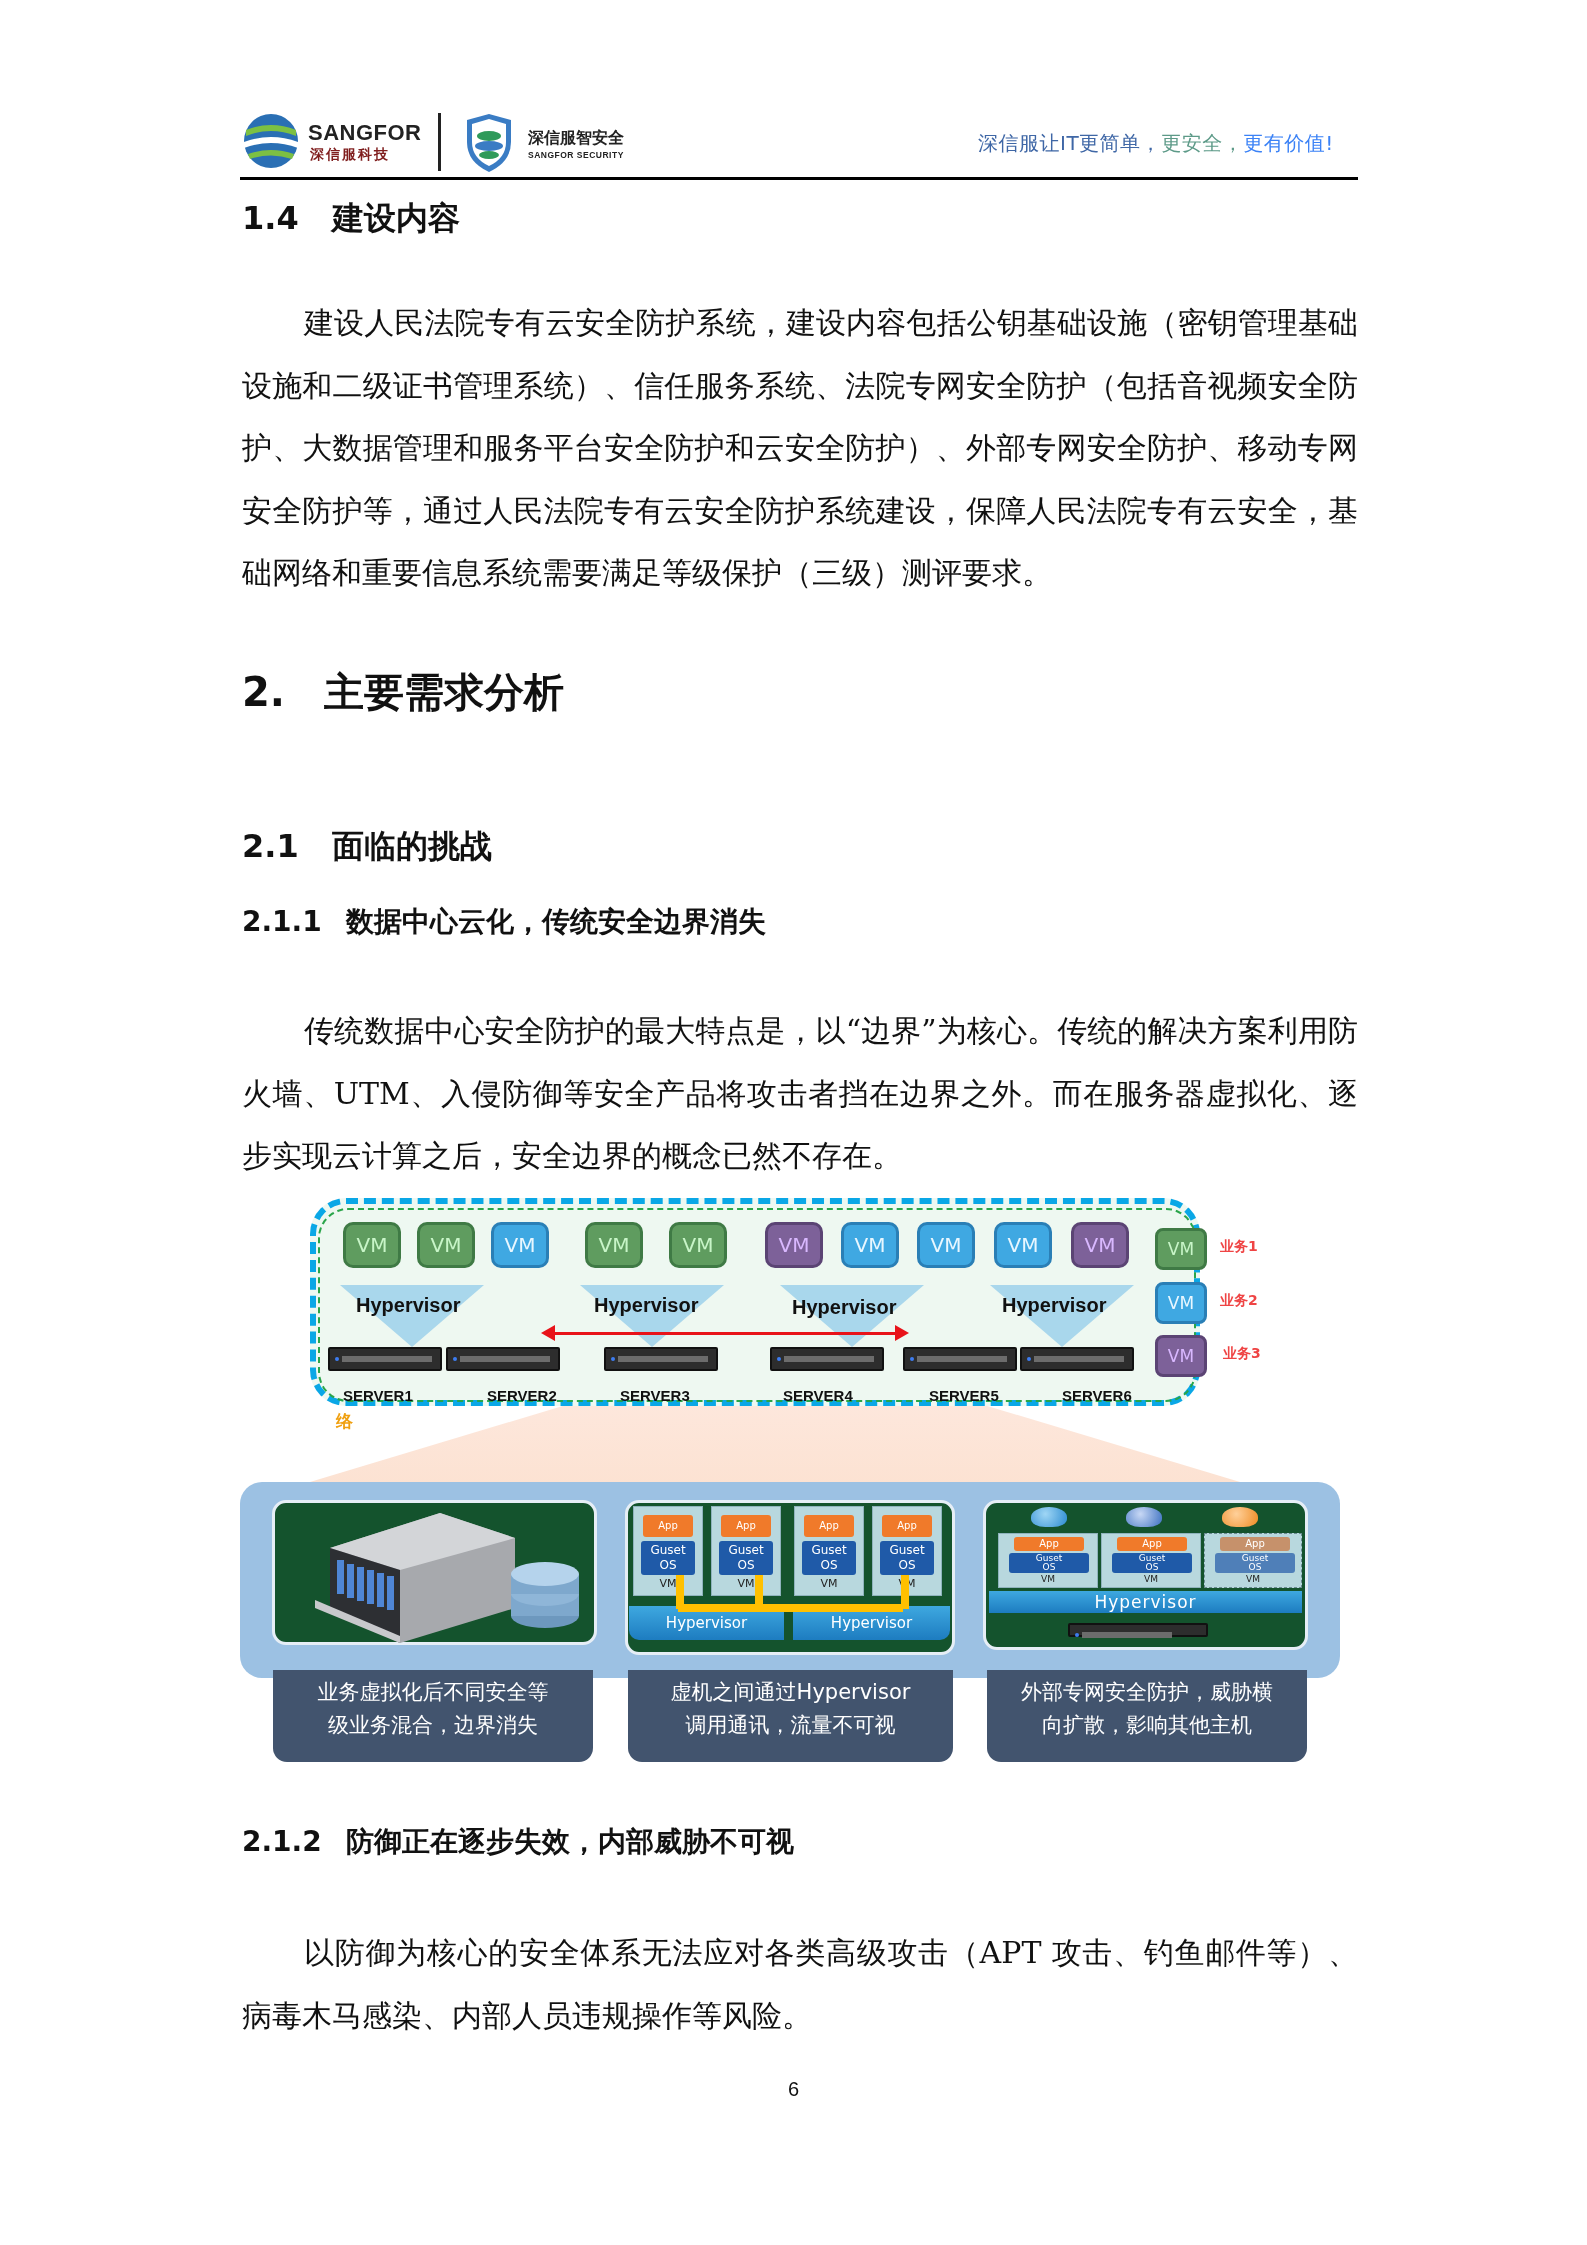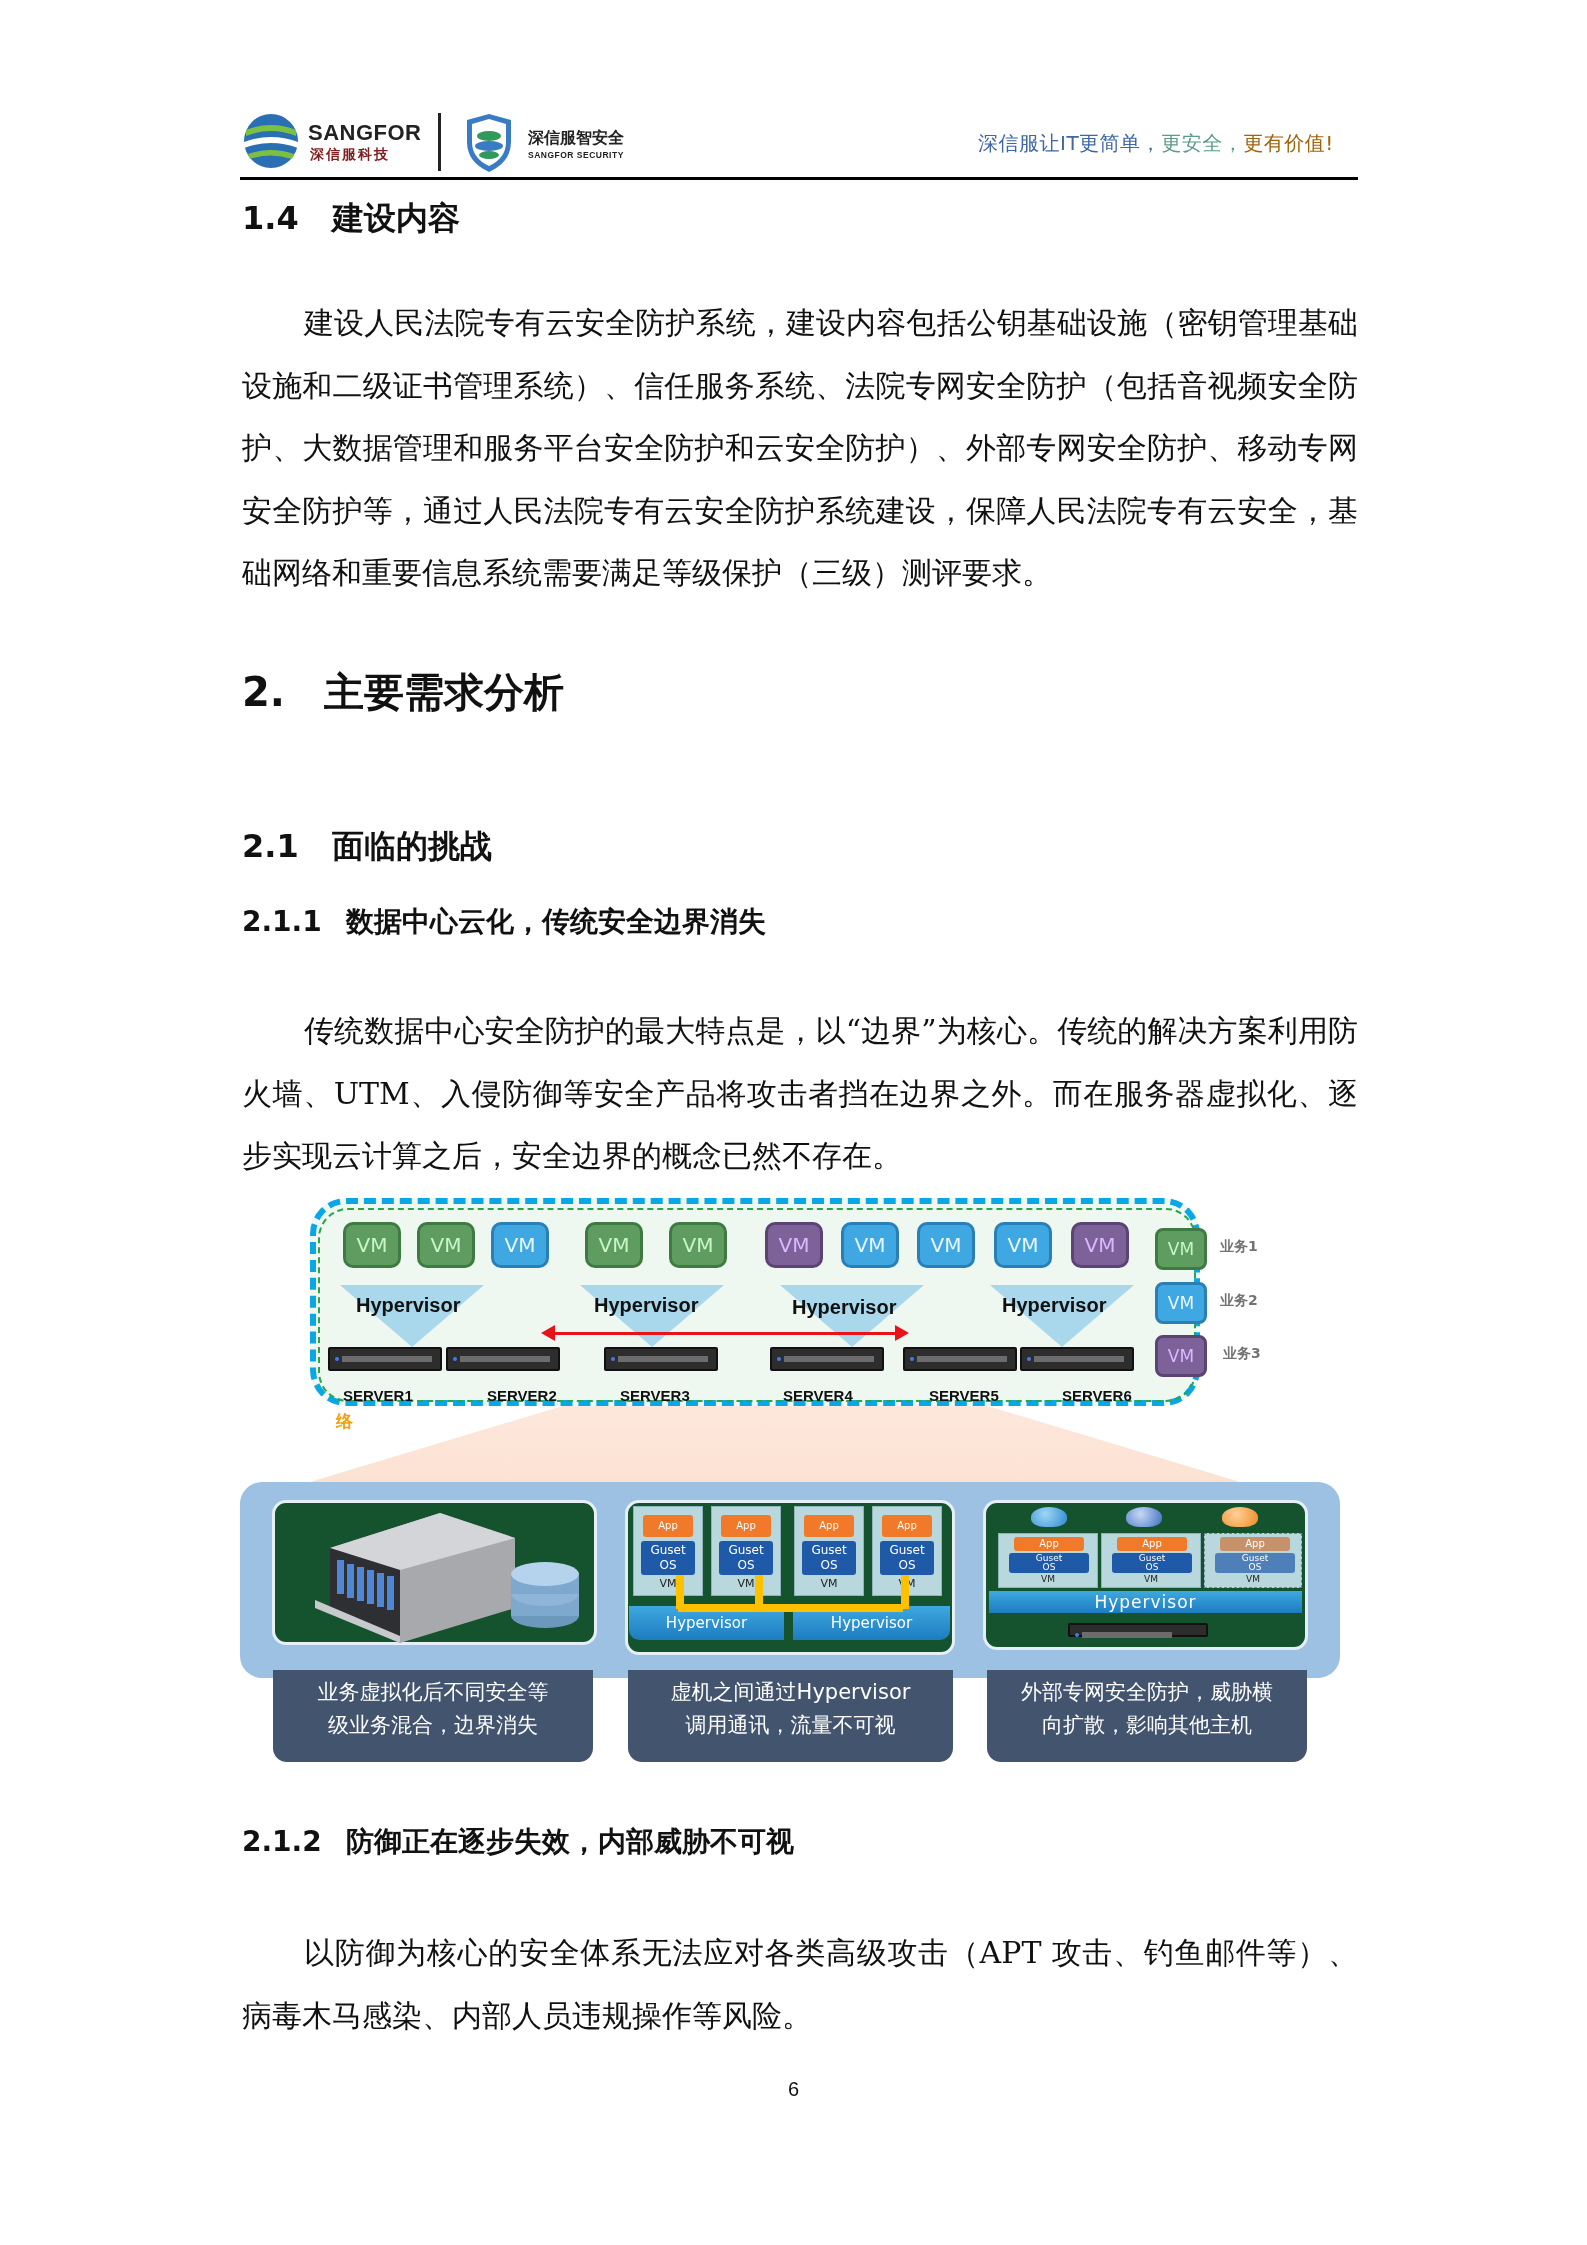--- a/index.html
+++ b/index.html
@@ -8,21 +8,21 @@
   
   .hdr-line{left:240px;top:177px;width:1118px;height:3px;background:#000;}
   .logo-globe{left:242px;top:112px;width:58px;height:58px;}
   .brand-en{left:308px;top:120px;font-family:"Liberation Sans",sans-serif;font-weight:bold;font-size:22px;letter-spacing:0.5px;color:#222;}
   .brand-cn{left:310px;top:146px;font-family:"DejaVu Sans",sans-serif;font-weight:bold;font-size:14px;color:#7f1d1d;letter-spacing:2px;}
   .hdr-sep{left:438px;top:113px;width:3px;height:58px;background:#222;}
   .logo-shield{left:463px;top:114px;width:52px;height:58px;}
   .sec-cn{left:528px;top:128px;font-family:"DejaVu Sans",sans-serif;font-weight:bold;font-size:16px;color:#222;}
   .sec-en{left:528px;top:150px;font-family:"Liberation Sans",sans-serif;font-weight:bold;font-size:8.5px;color:#222;letter-spacing:0.5px;}
   .slogan{left:978px;top:130px;font-family:"DejaVu Sans",sans-serif;font-size:20px;letter-spacing:0.5px;}
-  .slogan .a{color:#3f67a6;} .slogan .b{color:#5d9a88;} .slogan .c{color:#a16207;}
+  .slogan .a{color:#3f67a6;} .slogan .b{color:#5d9a88;} .slogan .c{color:#3b82f6;}
   
   h1,h2,h3{margin:0;font-family:"DejaVu Sans","Liberation Sans",sans-serif;font-weight:bold;color:#111;}
   .h-14{left:242px;top:197px;font-size:32px;}
   .h-2{left:242px;top:665px;font-size:40px;}
   .h-21{left:242px;top:785px;font-size:32px;margin-top:40px;}
   .h-211{left:242px;top:903px;font-size:28px;}
   .h-212{left:242px;top:1823px;font-size:28px;}
   .num{display:inline-block;}
   .h-14 .num{width:90px;} .h-2 .num{width:82px;} .h-21 .num{width:90px;} .h-211 .num{width:104px;} .h-212 .num{width:104px;}
   .para{left:242px;width:1116px;font-size:30px;line-height:62.5px;text-align:justify;color:#111;}
@@ -40,21 +40,21 @@
   .hv{position:absolute;font-family:"Liberation Sans",sans-serif;font-weight:bold;font-size:20px;color:#111;}
   .srv{position:absolute;width:114px;height:24px;background:#2d2d2d;border:2px solid #111;border-radius:2px;box-sizing:border-box;}
   .srv::before{content:"";position:absolute;left:12px;top:7px;width:90px;height:6px;background:#6c6c6c;}
   .srv::after{content:"";position:absolute;left:5px;top:8px;width:4px;height:4px;border-radius:50%;background:#3d7cf0;}
   .sl{position:absolute;font-family:"Liberation Sans",sans-serif;font-weight:bold;font-size:15px;color:#111;}
   .arrow{left:545px;top:1332px;width:360px;height:3px;background:#e8131a;}
   .arrow::before{content:"";position:absolute;left:-4px;top:-7px;border-right:14px solid #e8131a;border-top:8px solid transparent;border-bottom:8px solid transparent;}
   .arrow::after{content:"";position:absolute;right:-4px;top:-7px;border-left:14px solid #e8131a;border-top:8px solid transparent;border-bottom:8px solid transparent;}
   .luo{left:336px;top:1410px;font-family:"DejaVu Sans",sans-serif;font-weight:bold;font-size:17px;color:#f0a010;}
   .legend-vm{position:absolute;width:52px;height:42px;border-radius:8px;border:3px solid;box-sizing:border-box;display:flex;align-items:center;justify-content:center;font-family:"DejaVu Sans",sans-serif;font-size:17px;}
-  .legend-lbl{position:absolute;font-family:"DejaVu Sans",sans-serif;font-weight:bold;font-size:14px;color:#737373;}
+  .legend-lbl{position:absolute;font-family:"DejaVu Sans",sans-serif;font-weight:bold;font-size:14px;color:#ef4444;}
   .fan{left:300px;top:1405px;width:950px;height:80px;background:linear-gradient(180deg,#fde7dc,#fce2d2);clip-path:polygon(28% 0,72% 0,100% 100%,0 100%);}
   
   .panel{left:240px;top:1482px;width:1100px;height:196px;background:#9cc1e3;border-radius:22px;}
   .card{position:absolute;background:#14532d;border:3px solid #e6eef6;border-radius:14px;box-sizing:border-box;}
   .cap{position:absolute;background:#42546e;color:#fff;font-family:"DejaVu Sans",sans-serif;font-size:21px;text-align:center;line-height:33px;border-radius:0 0 14px 14px;padding-top:6px;box-sizing:border-box;}
   .vmcol{position:absolute;width:70px;height:90px;background:#b8d8de;border:1px solid #8fb3bd;box-sizing:border-box;}
   .app{position:absolute;left:9px;top:8px;width:50px;height:22px;background:#f07a2a;border-radius:3px;color:#fff;font-family:"DejaVu Sans",sans-serif;font-size:10px;text-align:center;line-height:22px;}
   .gos{position:absolute;left:7px;top:34px;width:54px;height:34px;background:#1f5aa8;border-radius:3px;color:#fff;font-family:"DejaVu Sans",sans-serif;font-size:12px;text-align:center;line-height:15px;padding-top:2px;box-sizing:border-box;}
   .vml{position:absolute;left:0;width:100%;top:70px;text-align:center;font-family:"DejaVu Sans",sans-serif;font-size:11px;color:#222;}
   .hvbar{position:absolute;height:34px;background:linear-gradient(180deg,#3ea8e0,#1d7cc0);color:#fff;font-family:"DejaVu Sans",sans-serif;font-size:15px;text-align:center;line-height:34px;}

